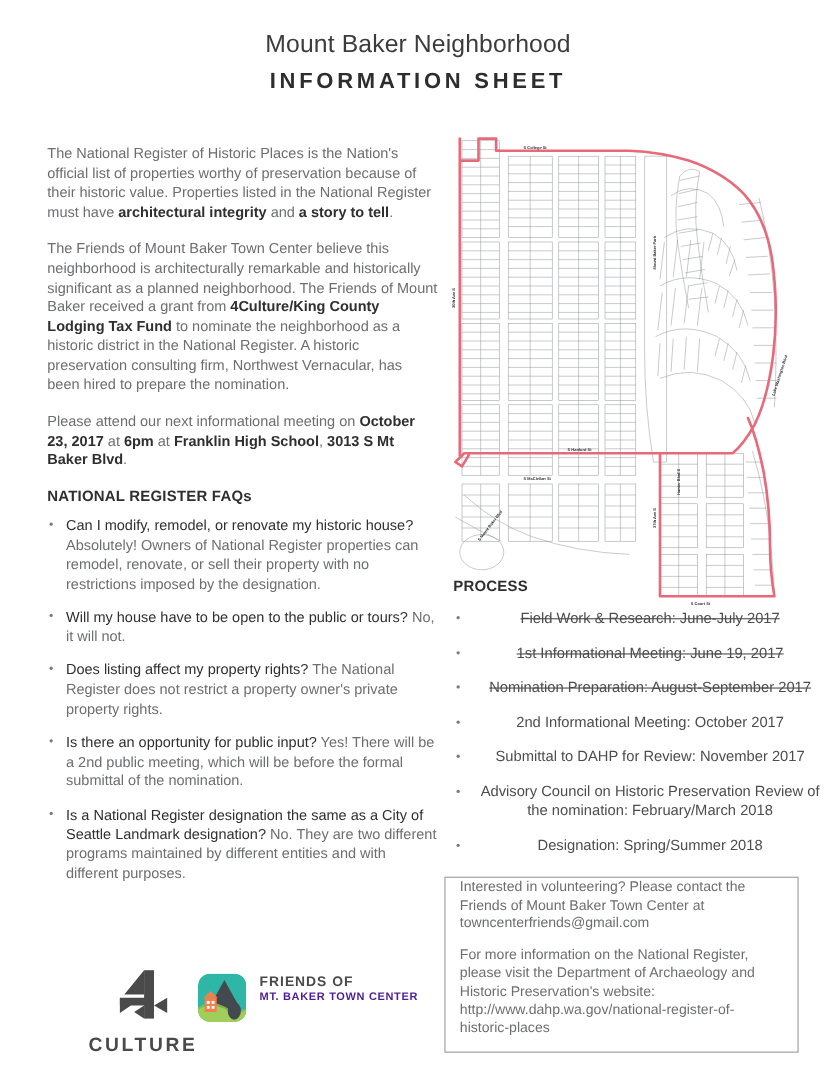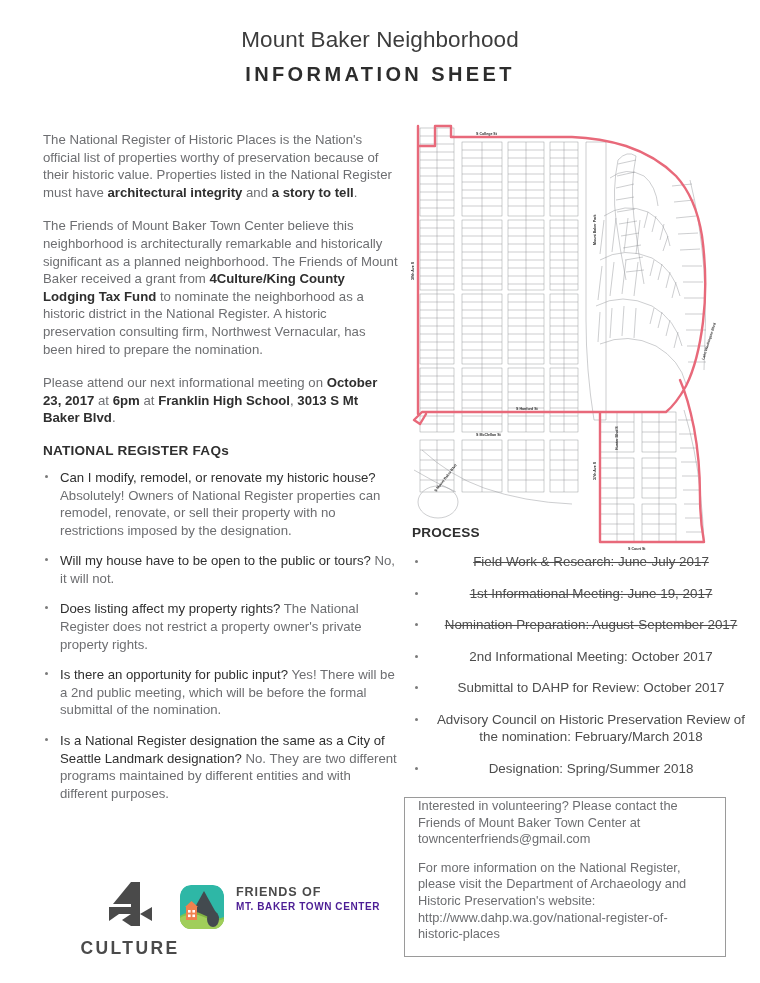--- a/index.html
+++ b/index.html
@@ -470,21 +470,21 @@
     </ul>
   </div>
 
   <div style="position:absolute;left:382px;top:525px;width:340px;margin-left:30px;">
     <div class="process-head">PROCESS</div>
     <ul class="process">
       <li class="done"><span class="dot"></span><span class="ptext">Field Work &amp; Research: June-July 2017</span></li>
       <li class="done"><span class="dot"></span><span class="ptext">1st Informational Meeting: June 19, 2017</span></li>
       <li class="done"><span class="dot"></span><span class="ptext">Nomination Preparation: August-September 2017</span></li>
       <li><span class="dot"></span><span class="ptext">2nd Informational Meeting: October 2017</span></li>
-      <li><span class="dot"></span><span class="ptext">Submittal to DAHP for Review: October 2017</span></li>
+      <li><span class="dot"></span><span class="ptext">Submittal to DAHP for Review: November 2017</span></li>
       <li><span class="dot"></span><span class="ptext">Advisory Council on Historic Preservation Review of the nomination: February/March 2018</span></li>
       <li><span class="dot"></span><span class="ptext">Designation: Spring/Summer 2018</span></li>
     </ul>
   </div>
 
   <div class="contact-box">
     <p>Interested in volunteering? Please contact the Friends of Mount Baker Town Center at towncenterfriends@gmail.com</p>
     <p>For more information on the National Register, please visit the Department of Archaeology and Historic Preservation's website: http://www.dahp.wa.gov/national-register-of-historic-places</p>
   </div>
 

